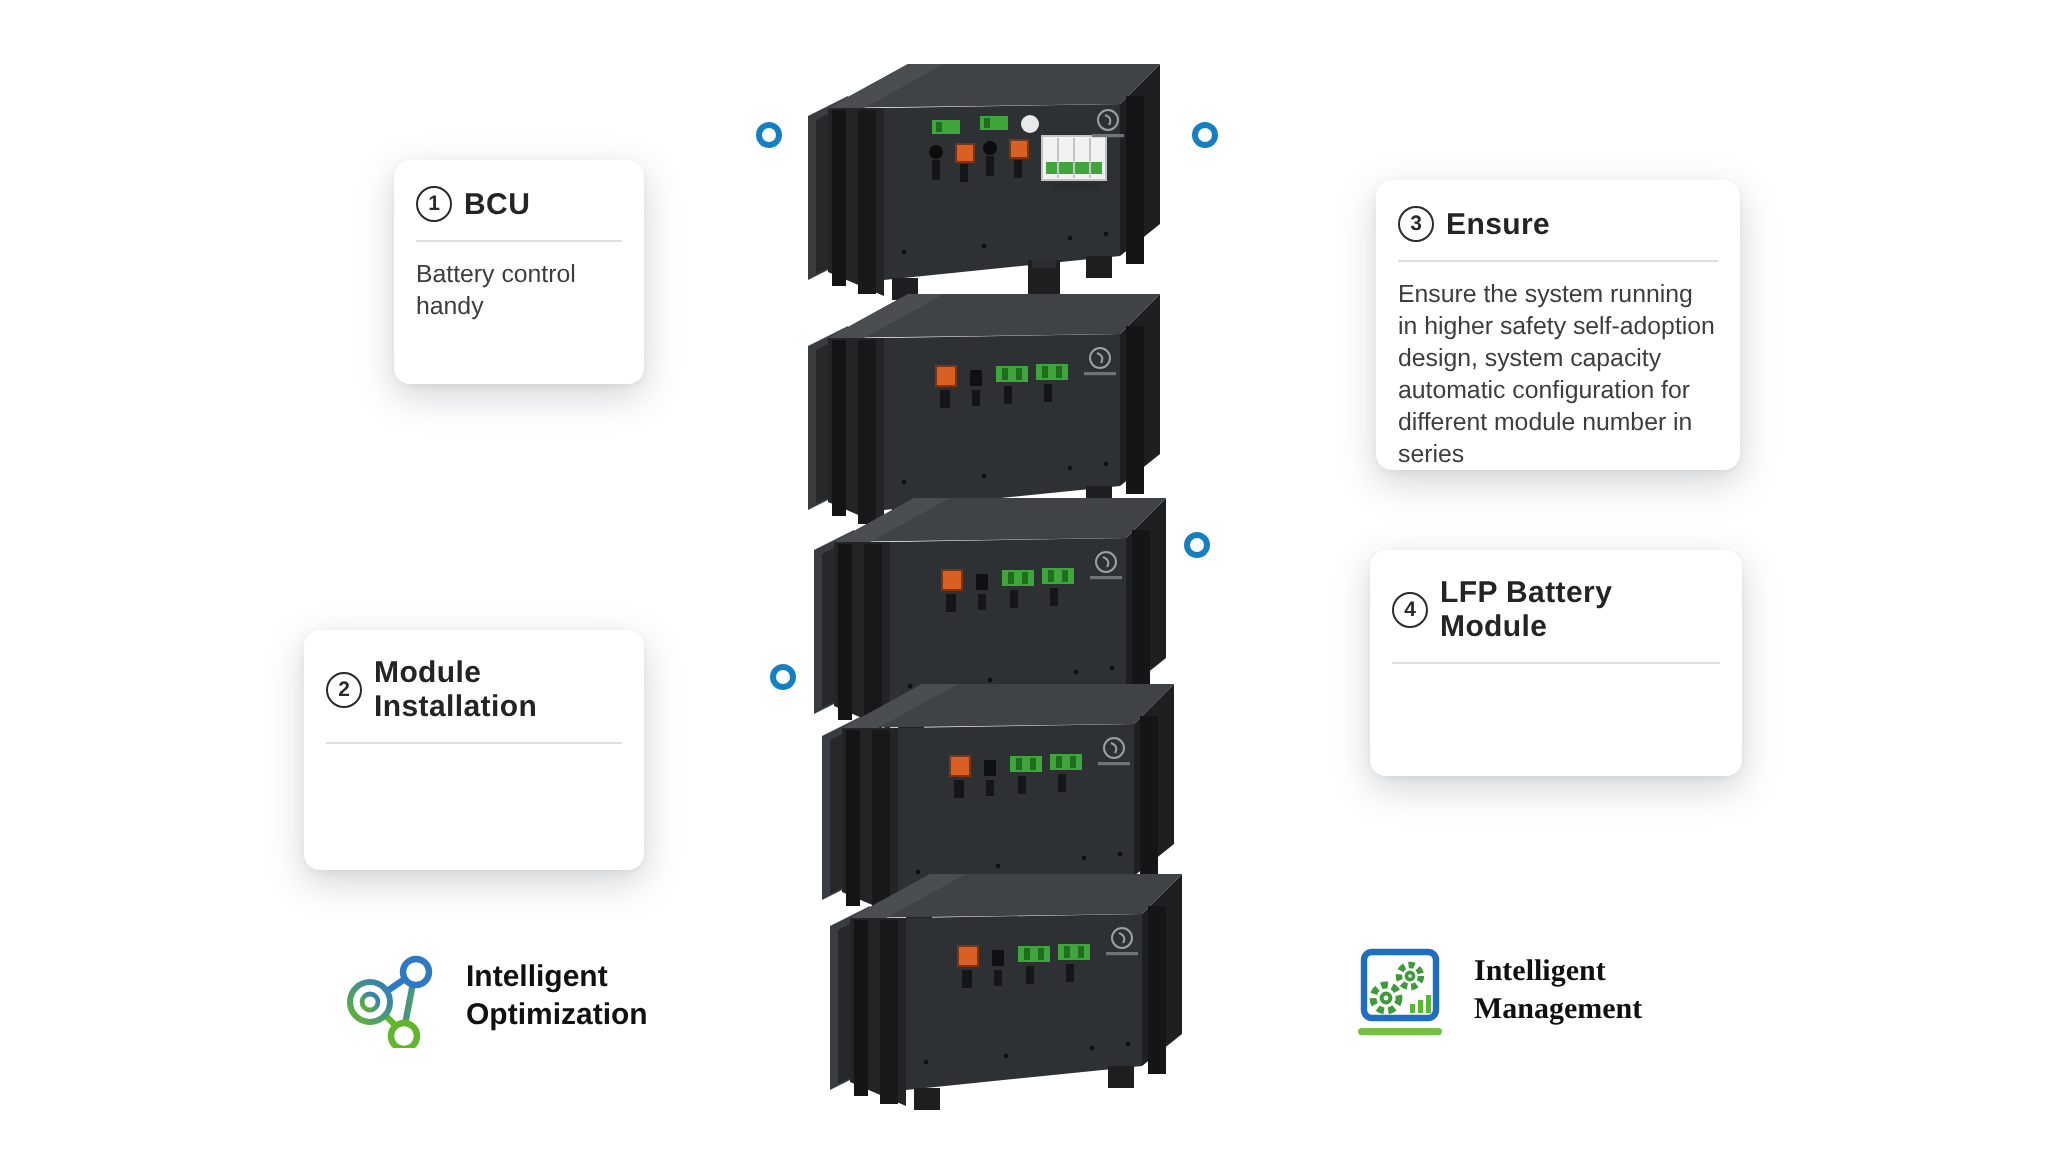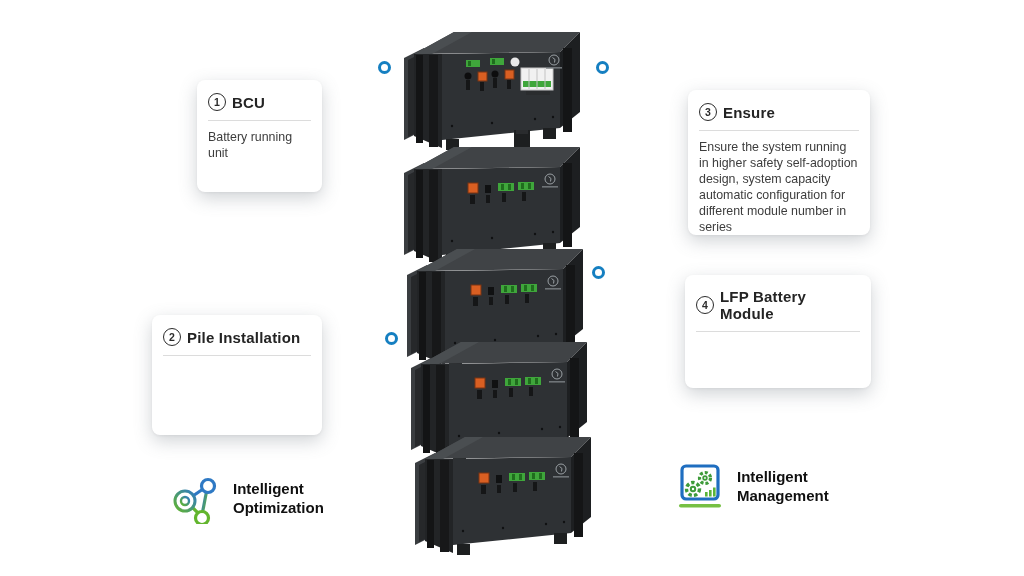--- a/index.html
+++ b/index.html
@@ -24,21 +24,21 @@
     flex:0 0 auto;width:16px;height:16px;border:1.4px solid #2b2b2b;border-radius:50%;
     display:inline-flex;align-items:center;justify-content:center;
     font-size:10.5px;font-weight:bold;line-height:1;
   }
   .card-title{font-size:15px;font-weight:bold;color:#242424;letter-spacing:.2px;}
   .divider{border:none;border-top:1px solid #dcdcdc;margin:9px 0 8px 0;}
   .card-body{margin:0;font-size:12.4px;line-height:16px;color:#3d3d3d;}
   
   .feature{position:absolute;display:flex;align-items:center;gap:13px;}
   .feature-opt{left:170px;top:472px;}
-  .feature-mgmt{left:674px;top:460px;}
+  .feature-mgmt{left:674px;top:470px;font-family:Liberation Serif, serif;}
   .feature svg{flex:0 0 auto;}
   .feature-label{font-size:15px;line-height:19px;font-weight:bold;color:#101010;width:118px;}
   
   .module{position:absolute;width:190px;height:130px;}
   .m1{left:402px;top:24px;}
   .m2{left:402px;top:139px;}
   .m3{left:405px;top:241px;}
   .m4{left:409px;top:334px;}
   .m5{left:413px;top:429px;}
   
@@ -134,27 +134,27 @@
     </symbol>
   </defs>
 </svg>
 
 <div class="card card1">
   <div class="card-head">
     <span class="num">1</span>
     <span class="card-title">BCU</span>
   </div>
   <hr class="divider">
-  <p class="card-body">Battery running unit</p>
+  <p class="card-body">Battery control handy</p>
 </div>
 
 <div class="card card2">
   <div class="card-head">
     <span class="num">2</span>
-    <span class="card-title">Pile Installation</span>
+    <span class="card-title">Module Installation</span>
   </div>
   <hr class="divider">
 </div>
 
 <div class="card card3">
   <div class="card-head">
     <span class="num">3</span>
     <span class="card-title">Ensure</span>
   </div>
   <hr class="divider">

